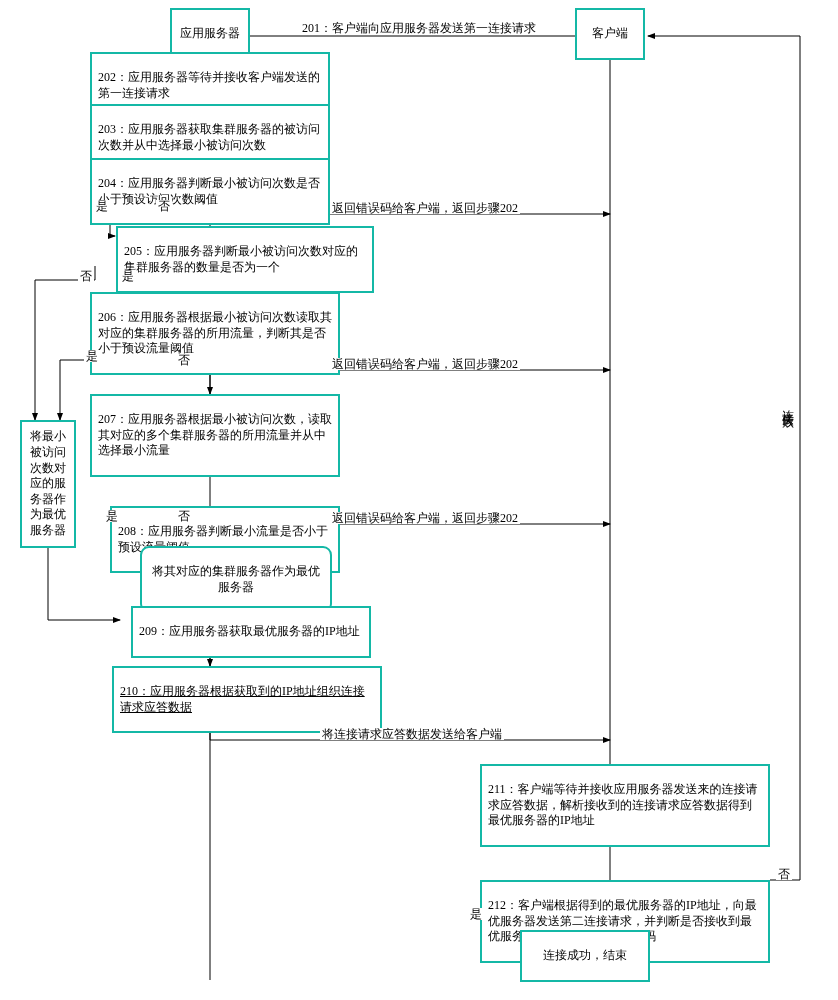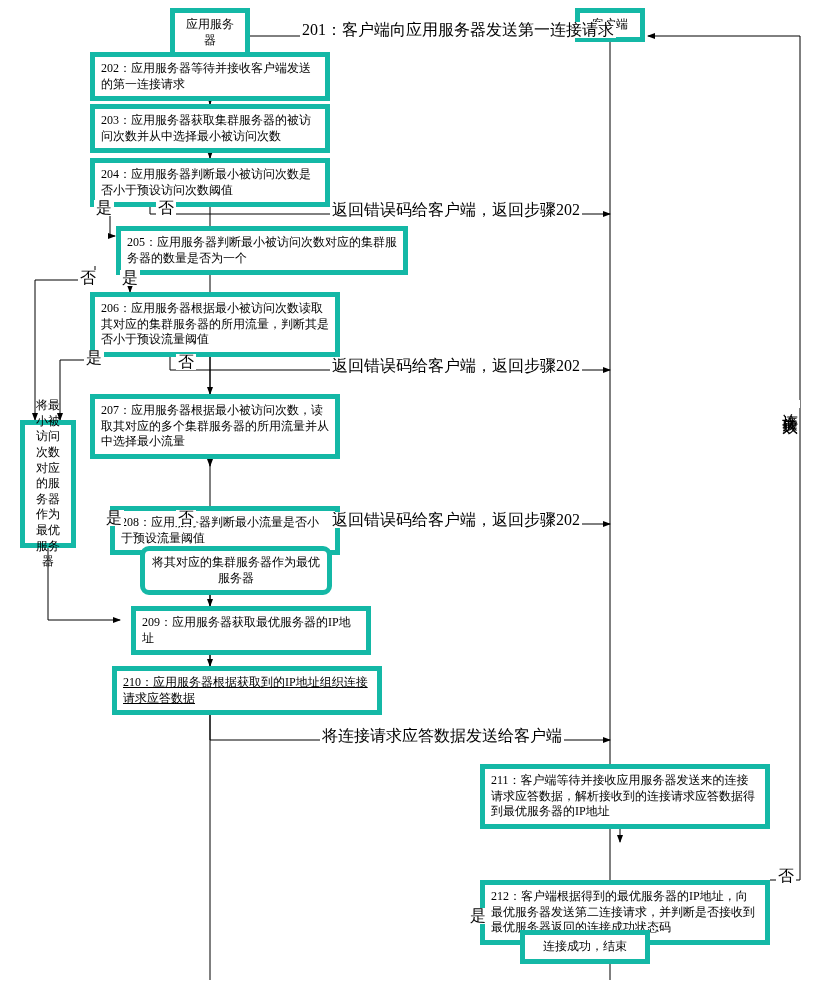--- a/index.html
+++ b/index.html
@@ -7,37 +7,37 @@
     font-size: 12px;
     margin: 0;
     padding: 0;
     background: #fff;
     width: 838px;
     height: 1000px;
     position: relative;
   }
   .box {
     position: absolute;
-    border: 5px solid #14b8a6;
+    border: 2px solid #14b8a6;
     background: #fff;
-    padding: 4px 6px;
+    padding: 16px 6px;
     box-sizing: border-box;
     text-align: left;
     line-height: 1.3;
   }
   .box.center { text-align: center; }
   svg.lines {
     position: absolute;
     top: 0; left: 0;
     width: 838px; height: 1000px;
     pointer-events: none;
   }
   .lbl {
     position: absolute;
-    font-size: 16px;
+    font-size: 12px;
     background: #fff;
     padding: 0 2px;
     line-height: 1;
   }
 </style>
 </head>
 <body>
 
 <svg class="lines">
   <defs>
@@ -110,21 +110,21 @@
 <div class="lbl" style="left:300px; top:22px;">201：客户端向应用服务器发送第一连接请求</div>
 
 <div class="box" style="left:90px; top:52px; width:240px;">202：应用服务器等待并接收客户端发送的第一连接请求</div>
 <div class="box" style="left:90px; top:104px; width:240px;">203：应用服务器获取集群服务器的被访问次数并从中选择最小被访问次数</div>
 <div class="box" style="left:90px; top:158px; width:240px;">204：应用服务器判断最小被访问次数是否小于预设访问次数阈值</div>
 
 <span class="lbl" style="left:94px; top:200px;">是</span>
 <span class="lbl" style="left:156px; top:200px;">否</span>
 <div class="lbl" style="left:330px; top:202px;">返回错误码给客户端，返回步骤202</div>
 
-<div class="box" style="left:116px; top:226px; width:292px;">205：应用服务器判断最小被访问次数对应的集群服务器的数量是否为一个</div>
+<div class="box" style="left:116px; top:226px; width:258px;">205：应用服务器判断最小被访问次数对应的集群服务器的数量是否为一个</div>
 <span class="lbl" style="left:120px; top:270px;">是</span>
 <span class="lbl" style="left:78px; top:270px;">否</span>
 
 <div class="box" style="left:90px; top:292px; width:250px;">206：应用服务器根据最小被访问次数读取其对应的集群服务器的所用流量，判断其是否小于预设流量阈值</div>
 <span class="lbl" style="left:84px; top:350px;">是</span>
 <span class="lbl" style="left:176px; top:354px;">否</span>
 <div class="lbl" style="left:330px; top:358px;">返回错误码给客户端，返回步骤202</div>
 
 <div class="box" style="left:90px; top:394px; width:250px;">207：应用服务器根据最小被访问次数，读取其对应的多个集群服务器的所用流量并从中选择最小流量</div>
 <div class="box" style="left:110px; top:466px; width:230px;margin-top:40px;">208：应用服务器判断最小流量是否小于预设流量阈值</div>

